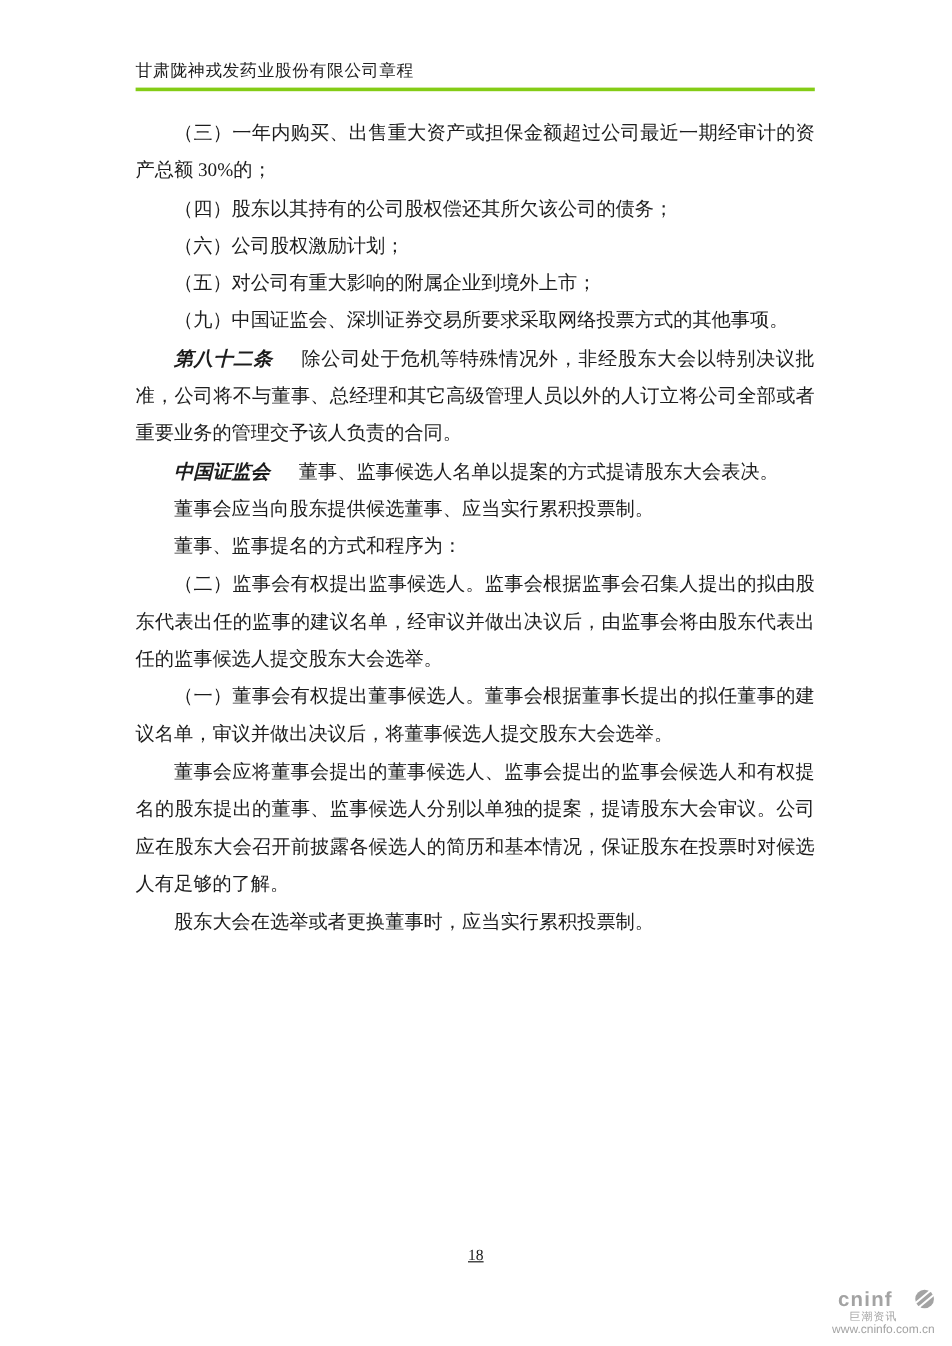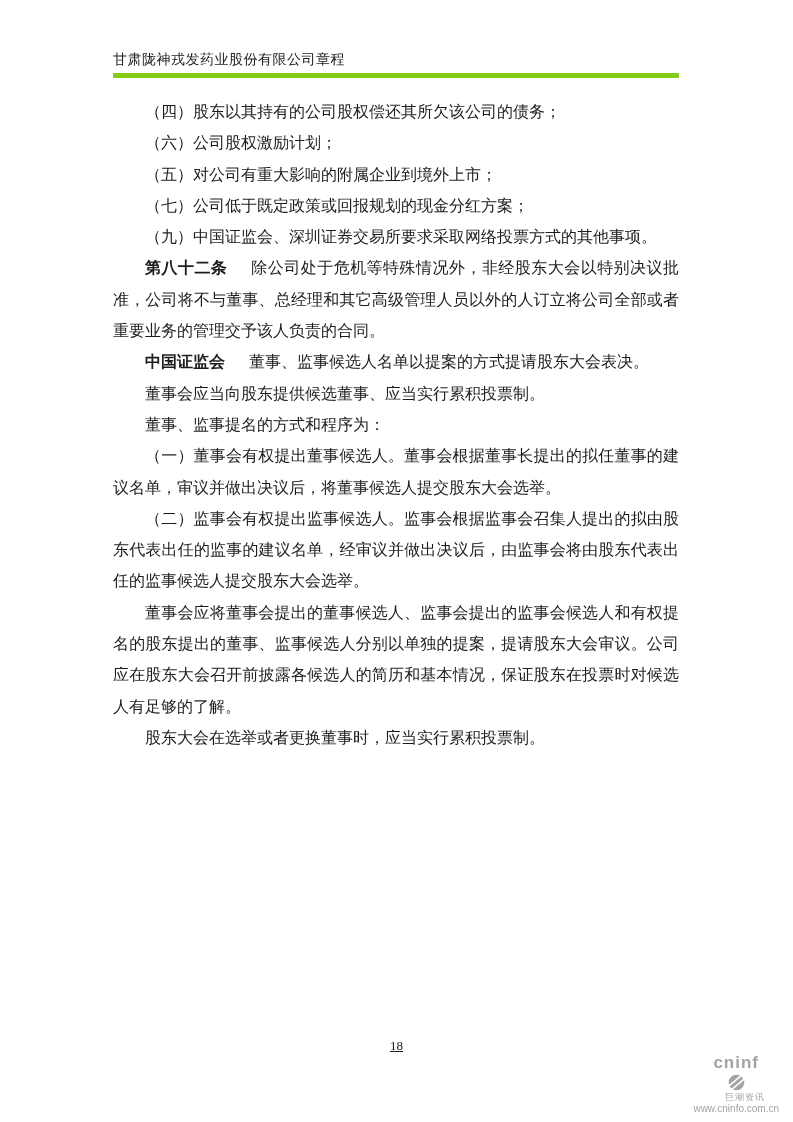--- a/index.html
+++ b/index.html
@@ -17,40 +17,41 @@
     overflow: hidden;
   }
   .doc-header {
     position: absolute;
     left: 113px;
     top: 50px;
     width: 566px;
     font-size: 14px;
     line-height: 20px;
     padding-bottom: 3px;
-    border-bottom: 5px solid #84cc16;
+    border-bottom: 3px solid #84cc16;
     letter-spacing: 0.5px;
   }
   .doc-body {
     position: absolute;
     left: 113px;
     top: 96px;
     width: 566px;
     font-size: 16px;
     line-height: 31.3px;
     text-align: justify;
   }
   .doc-body p {
     margin: 0;
     padding: 0;
     text-indent: 32px;
   }
   .article-num {
     font-weight: bold;
     margin-right: 24px;
+    font-style: italic;
   }
   .page-number {
     position: absolute;
     left: 0;
     top: 1038px;
     width: 100%;
     text-align: center;
     font-size: 13px;
     text-decoration: underline;
   }
@@ -59,65 +60,64 @@
     right: 14px;
     bottom: 8px;
     text-align: right;
     font-family: "Liberation Sans", "DejaVu Sans", sans-serif;
     line-height: 1;
   }
   .logo-row {
     display: flex;
     align-items: center;
     justify-content: flex-end;
-    gap: 3px;
-    flex-direction: column;
+    gap: 18px;
   }
   .logo-word {
     font-size: 17px;
     font-weight: bold;
     letter-spacing: 1px;
   }
   .logo-swirl {
     width: 17px;
     height: 17px;
     display: inline-block;
   }
   .logo-sub {
     font-size: 9px;
     margin-top: 2px;
-    margin-right: 14px;
+    margin-right: 31px;
     letter-spacing: 1px;
   }
   .logo-url {
     font-size: 10px;
     margin-top: 2px;
   }
 </style>
 </head>
 <body>
 
 <div class="page">
 
   <div class="doc-header">
     <span>甘肃陇神戎发药业股份有限公司章程</span>
   </div>
 
   <div class="doc-body">
+      <p>（三）一年内购买、出售重大资产或担保金额超过公司最近一期经审计的资产总额 30%的；</p>
       <p>（四）股东以其持有的公司股权偿还其所欠该公司的债务；</p>
       <p>（六）公司股权激励计划；</p>
       <p>（五）对公司有重大影响的附属企业到境外上市；</p>
-      <p>（七）公司低于既定政策或回报规划的现金分红方案；</p>
       <p>（九）中国证监会、深圳证券交易所要求采取网络投票方式的其他事项。</p>
       <p><b class="article-num">第八十二条</b>除公司处于危机等特殊情况外，非经股东大会以特别决议批准，公司将不与董事、总经理和其它高级管理人员以外的人订立将公司全部或者重要业务的管理交予该人负责的合同。</p>
       <p><b class="article-num">中国证监会</b>董事、监事候选人名单以提案的方式提请股东大会表决。</p>
       <p>董事会应当向股东提供候选董事、应当实行累积投票制。</p>
       <p>董事、监事提名的方式和程序为：</p>
+      <p>（二）监事会有权提出监事候选人。监事会根据监事会召集人提出的拟由股东代表出任的监事的建议名单，经审议并做出决议后，由监事会将由股东代表出任的监事候选人提交股东大会选举。</p>
       <p>（一）董事会有权提出董事候选人。董事会根据董事长提出的拟任董事的建议名单，审议并做出决议后，将董事候选人提交股东大会选举。</p>
-      <p>（二）监事会有权提出监事候选人。监事会根据监事会召集人提出的拟由股东代表出任的监事的建议名单，经审议并做出决议后，由监事会将由股东代表出任的监事候选人提交股东大会选举。</p>
       <p>董事会应将董事会提出的董事候选人、监事会提出的监事会候选人和有权提名的股东提出的董事、监事候选人分别以单独的提案，提请股东大会审议。公司应在股东大会召开前披露各候选人的简历和基本情况，保证股东在投票时对候选人有足够的了解。</p>
       <p>股东大会在选举或者更换董事时，应当实行累积投票制。</p>
     </div>
 
   <div class="page-number">18</div>
 
   <div class="cninfo-logo" style="color: rgb(163, 163, 163);">
     <div class="logo-row">
       <span class="logo-word">cninf</span>
       <span class="logo-swirl">

